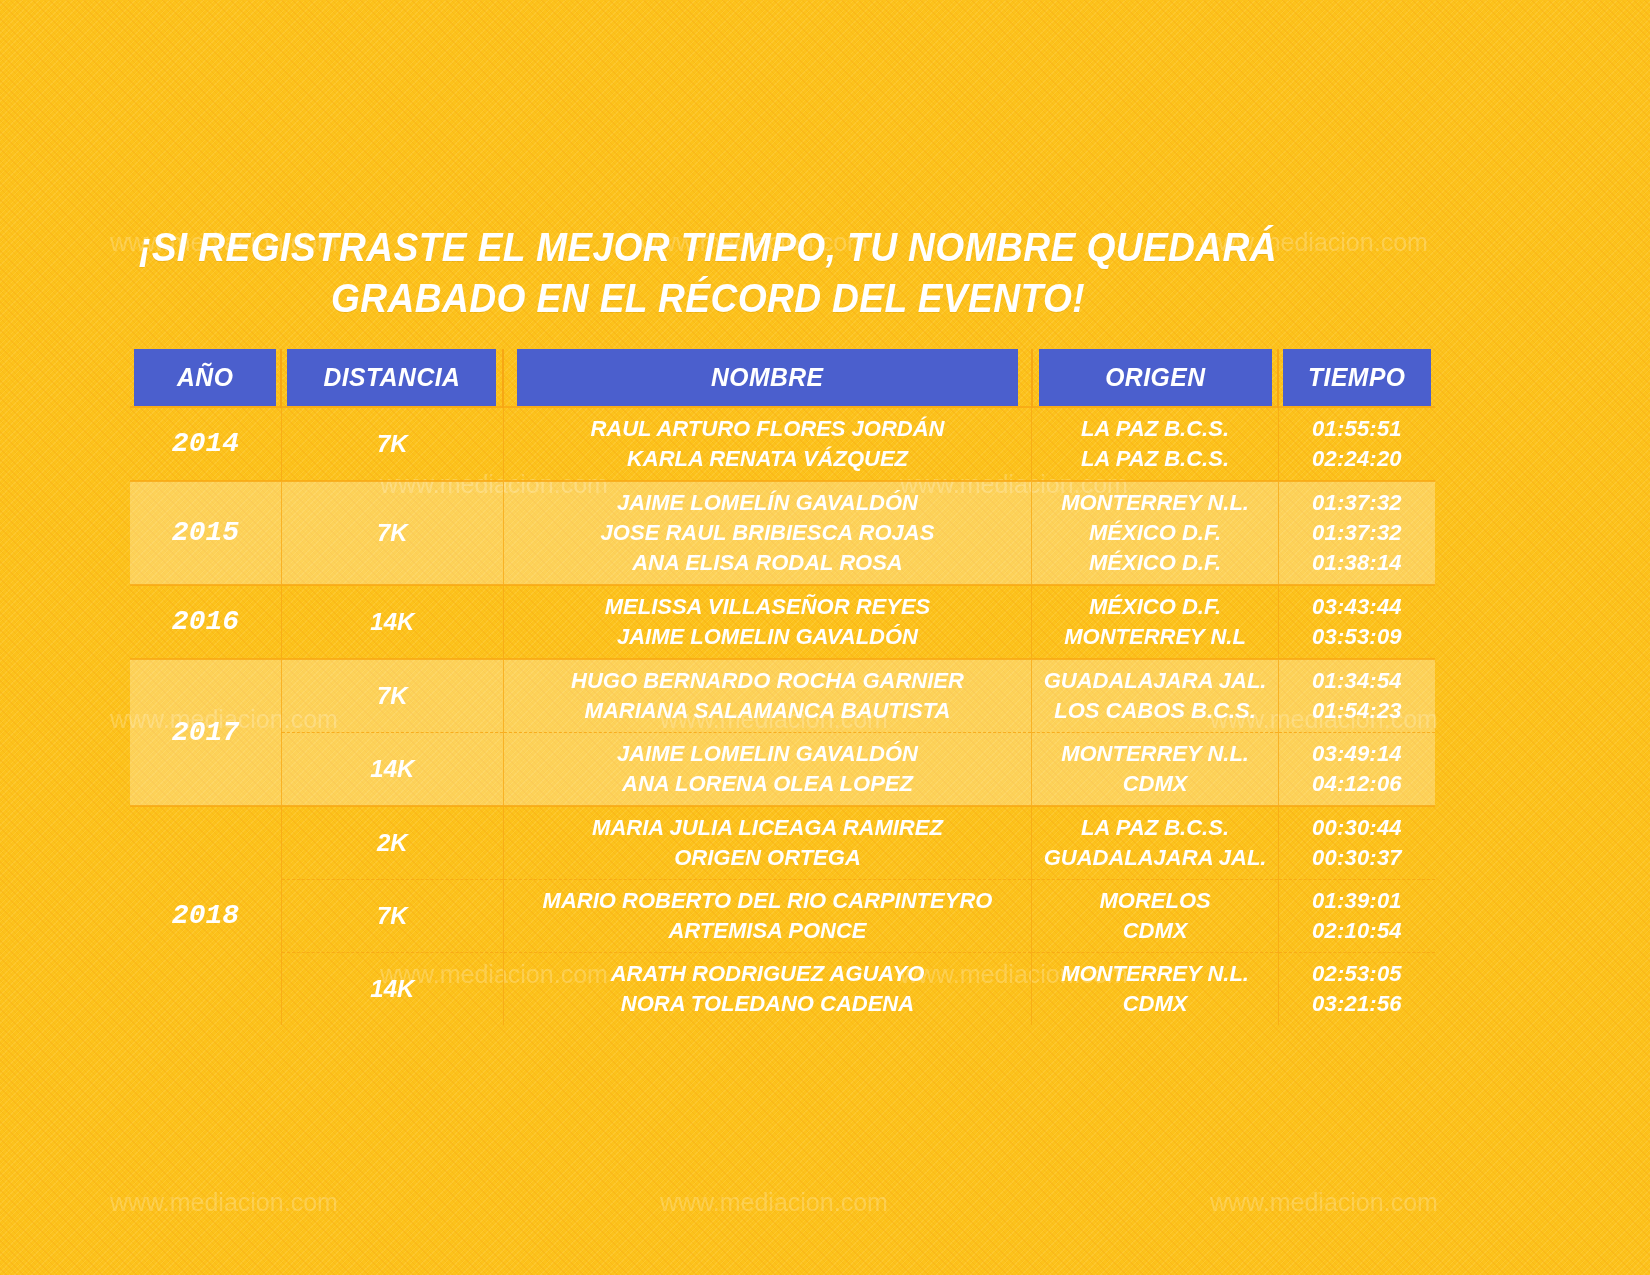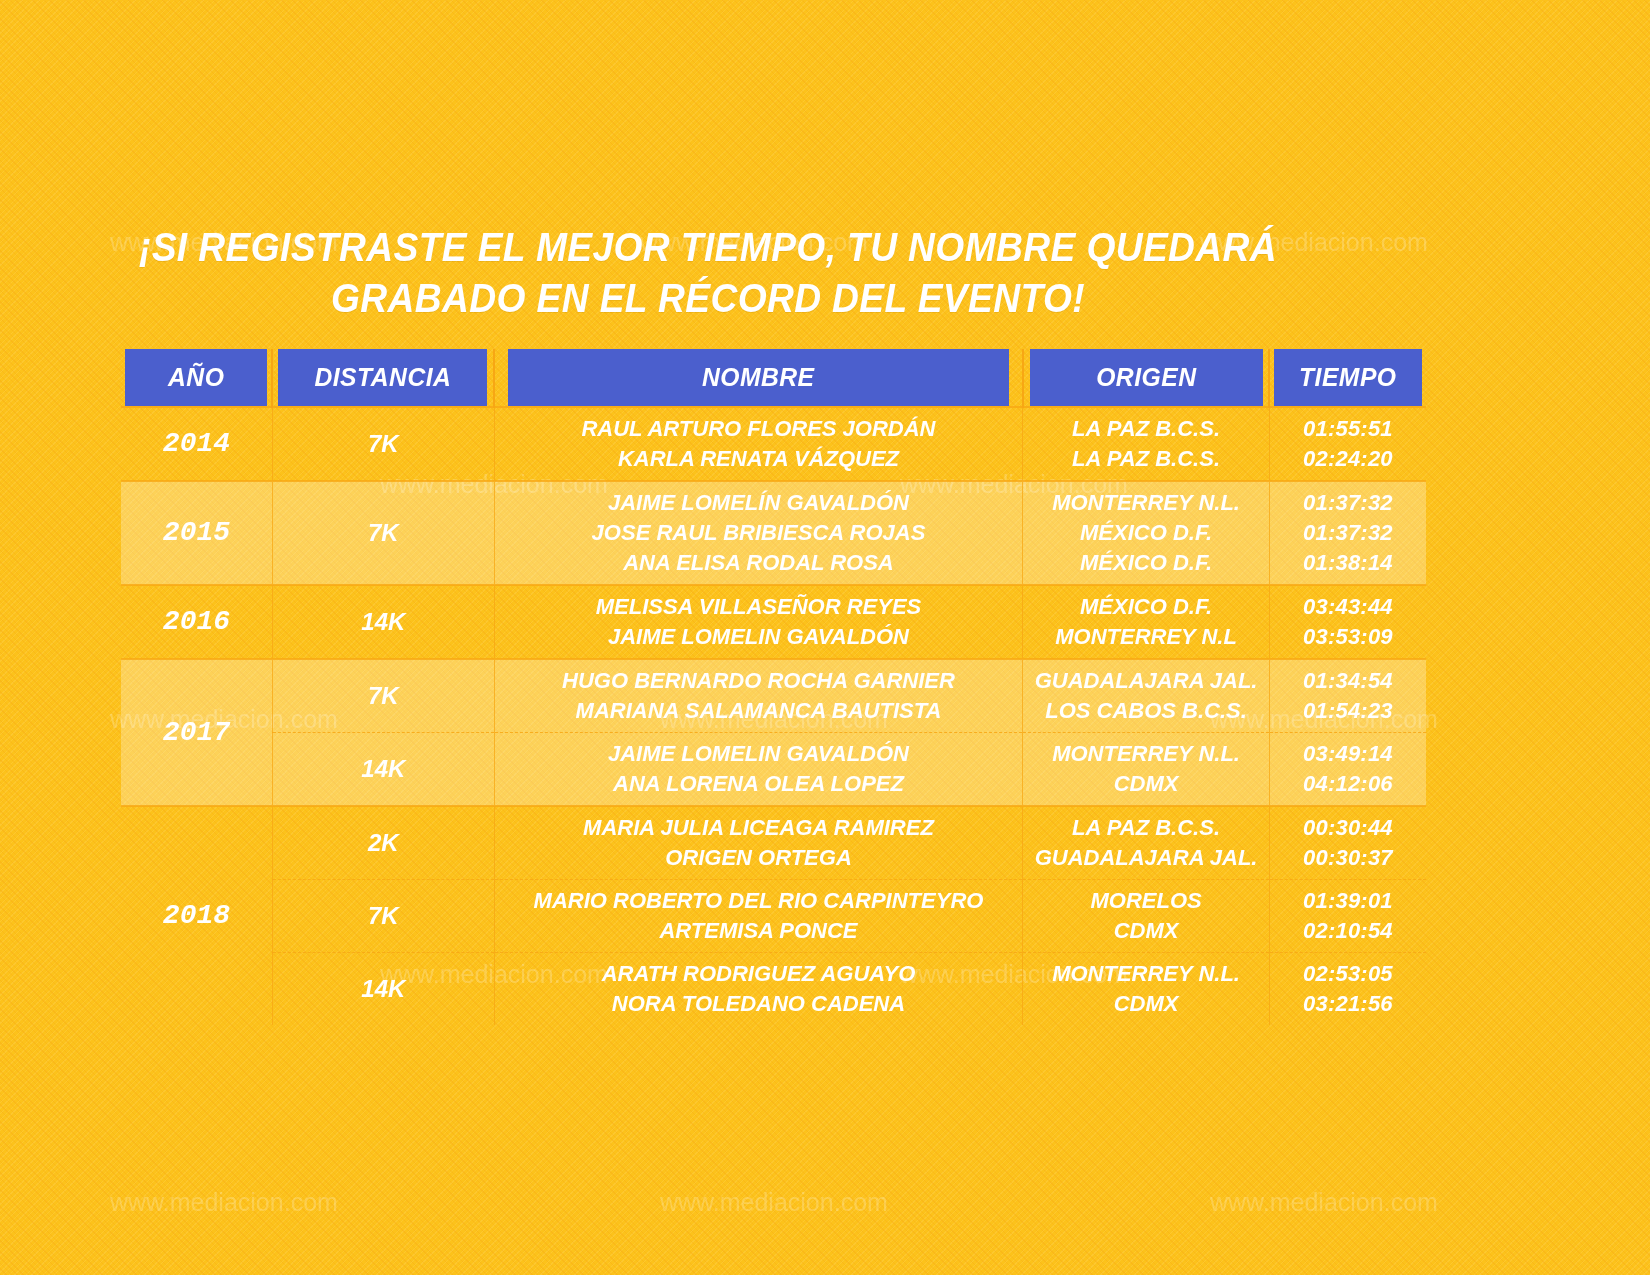--- a/index.html
+++ b/index.html
@@ -47,21 +47,21 @@
     font-size:40px;
     line-height:51px;
     letter-spacing:.4px;
     transform:scaleX(.93);
     text-shadow:0 1px 0 rgba(200,140,0,.25);
   }
   .title .l2{ display:block; }
 
   .table-wrap{
     position:absolute;
-    left:121px; top:349px;
+    left:130px; top:349px;
     width:1305px;
   }
   table{
     width:100%;
     border-collapse:collapse;
     table-layout:fixed;
   }
   thead th{
     background:#4B5FCD;
     color:#ffffff;

